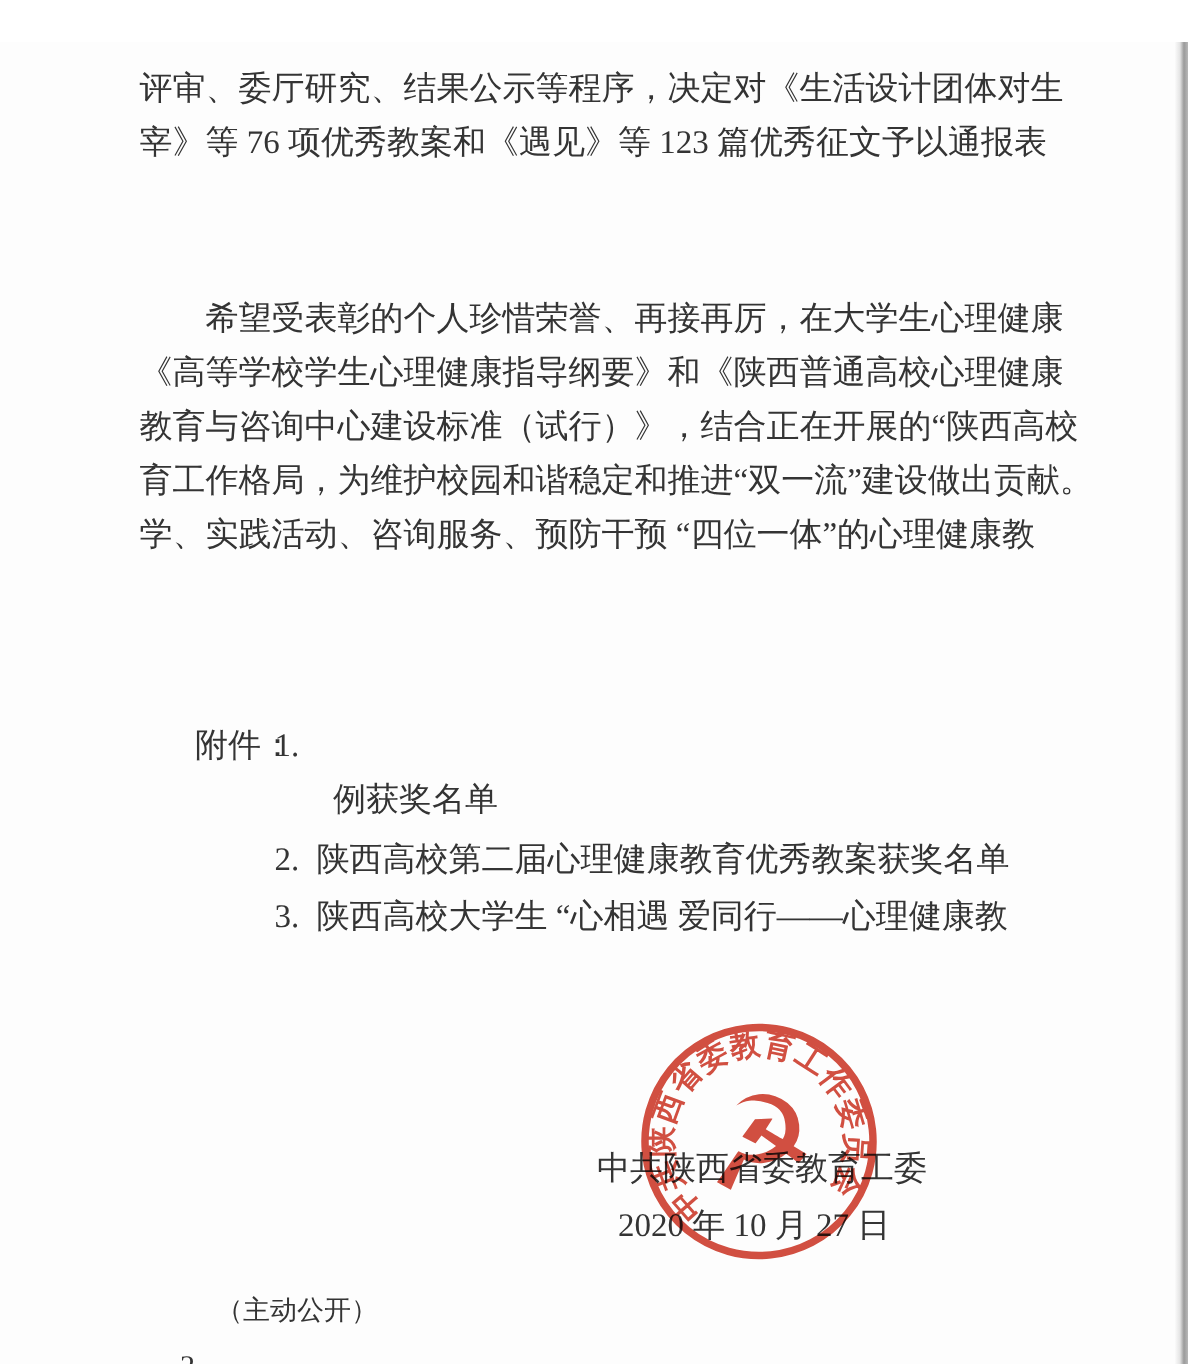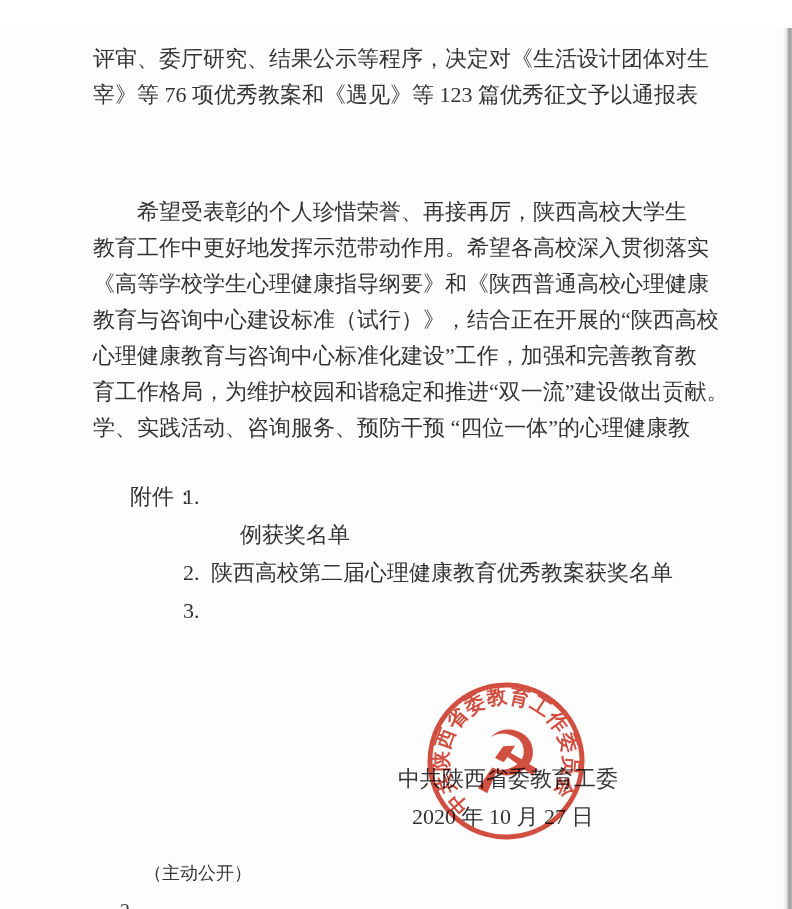--- a/index.html
+++ b/index.html
@@ -53,21 +53,21 @@
     line-height: 38px;
   }
   .att-row {
     position: relative;
     height: 38px;
     white-space: nowrap;
   }
   .att-label { position: absolute; left: 130px; }
   .att-num   { position: absolute; left: 183px; }
   .att-text  { position: absolute; left: 211px; }
-  .att-text-cont { position: absolute; left: 240px; }
+  .att-text-cont { position: absolute; left: 222px; font-family: Liberation Mono, monospace; }
 
   
   .signature-issuer {
     position: absolute;
     left: 398px;
     top: 738px;
     font-size: 22px;
     line-height: 26px;
     white-space: nowrap;
   }
@@ -122,43 +122,42 @@
 <body>
 
 <div class="page">
 
   <div class="body-block b1">
     <div class="line">评审、委厅研究、结果公示等程序，决定对《生活设计团体对生</div>
     <div class="line">宰》等 76 项优秀教案和《遇见》等 123 篇优秀征文予以通报表</div>
   </div>
 
   <div class="body-block b2">
-    <div class="line indent">希望受表彰的个人珍惜荣誉、再接再厉，陕西高校大学生</div>
-    <div class="line">教育工作中更好地发挥示范带动作用。希望各高校深入贯彻落实</div>
+    <div class="line indent">希望受表彰的个人珍惜荣誉、再接再厉，在大学生心理健康</div>
     <div class="line">《高等学校学生心理健康指导纲要》和《陕西普通高校心理健康</div>
     <div class="line">教育与咨询中心建设标准（试行）》，结合正在开展的“陕西高校</div>
-    <div class="line">心理健康教育与咨询中心标准化建设”工作，加强和完善教育教</div>
     <div class="line">育工作格局，为维护校园和谐稳定和推进“双一流”建设做出贡献。</div>
     <div class="line">学、实践活动、咨询服务、预防干预 “四位一体”的心理健康教</div>
   </div>
 
   <div class="attachment">
     <div class="att-row">
       <span class="att-label">附件：</span>
       <span class="att-num">1.</span>
     </div>
     <div class="att-row">
       <span class="att-text-cont">例获奖名单</span>
     </div>
     <div class="att-row">
       <span class="att-num">2.</span>
       <span class="att-text">陕西高校第二届心理健康教育优秀教案获奖名单</span>
     </div>
     <div class="att-row">
       <span class="att-num">3.</span>
+      <span class="att-text">陕西高校大学生 “心相遇 爱同行——心理健康教</span>
     </div>
   </div>
 
   <div class="signature-issuer">中共陕西省委教育工委</div>
   <div class="signature-date">2020 年 10 月 27 日</div>
 
   <div class="seal">
     <svg width="180" height="180" viewBox="0 0 180 180">
       <circle cx="90" cy="90" r="76" fill="none" stroke-width="5" stroke="#cf4030"></circle>
       <defs>

